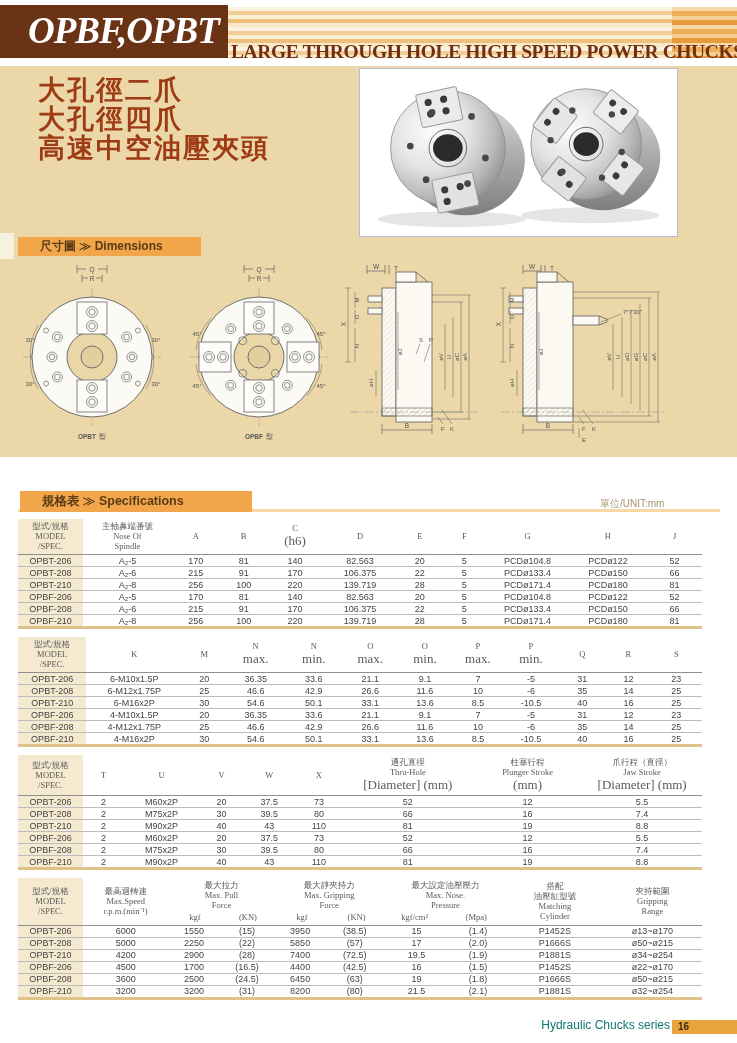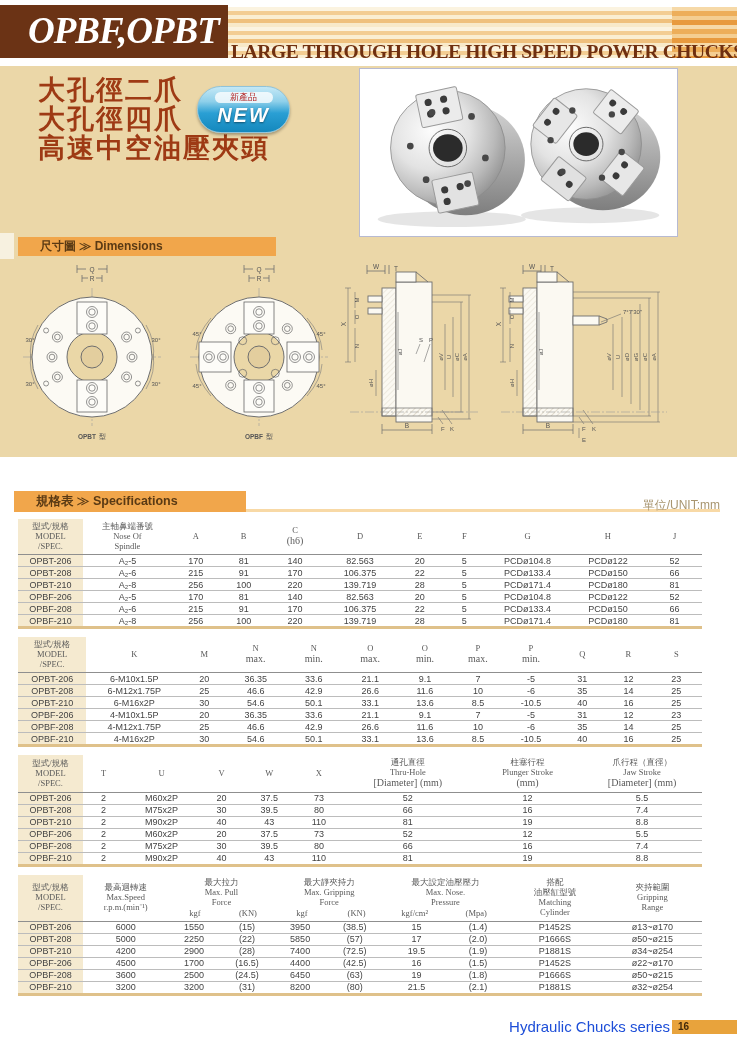--- a/index.html
+++ b/index.html
@@ -22,46 +22,46 @@
          background:linear-gradient(180deg,#c4e8f6 0%,#8fd0ea 32%,#2a9fd4 58%,#1488bd 100%);
          border:1px solid #8fc3da;box-shadow:0 2px 3px rgba(0,0,0,.3);box-sizing:border-box;}
   .badge-top{width:58px;margin:5px auto 0;text-align:center;font-size:9px;line-height:11px;
          color:#b02020;background:rgba(255,255,255,.78);border-radius:7px;}
   .badge-main{margin-top:1px;text-align:center;font-size:20px;font-weight:bold;font-style:italic;
          color:#ffffff;letter-spacing:2px;text-shadow:0 1px 2px rgba(0,0,0,.45);}
   .photo{position:absolute;left:359px;top:68px;width:317px;height:167px;background:#ffffff;
          border:1px solid #b7bad2;}
   
   .banner{position:absolute;background:#F1A64B;color:#5A3A14;font-weight:bold;box-sizing:border-box;}
-  .dim-banner{left:18px;top:237px;width:258px;height:19px;line-height:19px;padding-left:22px;font-size:12px;}
+  .dim-banner{left:18px;top:237px;width:183px;height:19px;line-height:19px;padding-left:22px;font-size:12px;}
   .left-pale{position:absolute;left:0;top:233px;width:14px;height:26px;background:#F7F1E0;}
   .spec-rule{position:absolute;left:18px;top:509px;width:702px;height:3px;background:#F8D9A6;}
-  .spec-banner{left:14px;top:491px;width:232px;height:21px;line-height:21px;padding-left:22px;font-size:12.5px;}
-  .unit-note{position:absolute;left:600px;top:497px;width:120px;text-align:right;font-size:12px;color:#A8956F;}
+  .spec-banner{left:20px;top:491px;width:232px;height:21px;line-height:21px;padding-left:22px;font-size:12.5px;}
+  .unit-note{position:absolute;left:600px;top:497px;width:120px;text-align:left;font-size:10px;color:#A8956F;}
   
   .dwg{position:absolute;}
   .dwg text{font-size:6.5px;fill:#555;font-family:"Liberation Sans",sans-serif;}
   .dwg text.lbl{font-size:6px;}
   .fv-label{font-size:9px;fill:#3c3c3c;}
   .fv-label .m{font-weight:bold;}
   
   .tables{position:absolute;left:18px;top:519px;width:684px;display:flex;flex-direction:column;gap:8px;}
   .tables table{width:100%;border-collapse:collapse;table-layout:fixed;border-bottom:3px solid #DFC18A;}
   .tables th{font-weight:normal;color:#5a5a5a;font-size:8.5px;line-height:1.18;vertical-align:middle;
          padding:2px 0 3px;text-align:center;}
-  .tables th div.sm{font-size:10px;}
+  .tables th div.sm{font-size:13px;}
   .tables th .subrow{display:flex;margin-top:1px;}
   .tables th .subrow span{flex:1;text-align:center;}
   .tables thead tr{border-bottom:1.5px solid #8f8f8f;font-family:Liberation Serif, serif;}
   .tables tbody td{height:11px;font-size:9px;color:#444;text-align:center;border-bottom:1px solid #bcbcbc;
          padding:0;white-space:nowrap;overflow:hidden;}
   .tables tbody tr:last-child td{border-bottom:0;}
   .tables .model-h,.tables .model{background:#F5EAD0;}
   
-  .footer-series{position:absolute;right:67px;top:1018px;font-size:15px;color:#1d4ed8;}
+  .footer-series{position:absolute;right:67px;top:1018px;font-size:12px;color:#0f766e;}
   .footer-bar{position:absolute;left:672px;top:1020px;width:65px;height:14px;background:#E8A33C;}
   .footer-bar span{display:block;padding-left:6px;font-size:10px;font-weight:bold;color:#42290a;line-height:14px;}
 </style>
 </head>
 <body>
 
 <svg width="0" height="0" style="position:absolute" aria-hidden="true">
   <defs>
     <pattern id="hatch" width="4" height="4" patternUnits="userSpaceOnUse" patternTransform="rotate(45)">
       <line x1="0" y1="0" x2="0" y2="4" stroke="#b3a98e" stroke-width="0.7"></line>
@@ -87,24 +87,20 @@
   <div class="brown-box"></div>
   <div class="title">OPBF,OPBT</div>
   <div class="subtitle">LARGE THROUGH HOLE HIGH SPEED POWER CHUCKS</div>
 
   <div class="product-names">
     <div>大孔徑二爪</div>
     <div>大孔徑四爪</div>
     <div>高速中空油壓夾頭</div>
   </div>
 
-  <div class="new-badge">
-    <div class="badge-top">新產品</div>
-    <div class="badge-main">NEW</div>
-  </div>
 
   <div class="photo">
     <svg width="315" height="165" viewBox="0 0 317 167">
       <ellipse cx="92" cy="152" rx="75" ry="8" fill="rgba(0,0,0,0.10)"></ellipse>
       <ellipse cx="232" cy="148" rx="70" ry="8" fill="rgba(0,0,0,0.10)"></ellipse>
 
       <g transform="translate(92,84)">
         <ellipse cx="14" cy="8" rx="60" ry="56" fill="url(#side)"></ellipse>
         <circle cx="-4" cy="-4" r="58" fill="url(#met)" stroke="#8a8a8a" stroke-width="0.8"></circle>
         <g transform="rotate(-12)">

